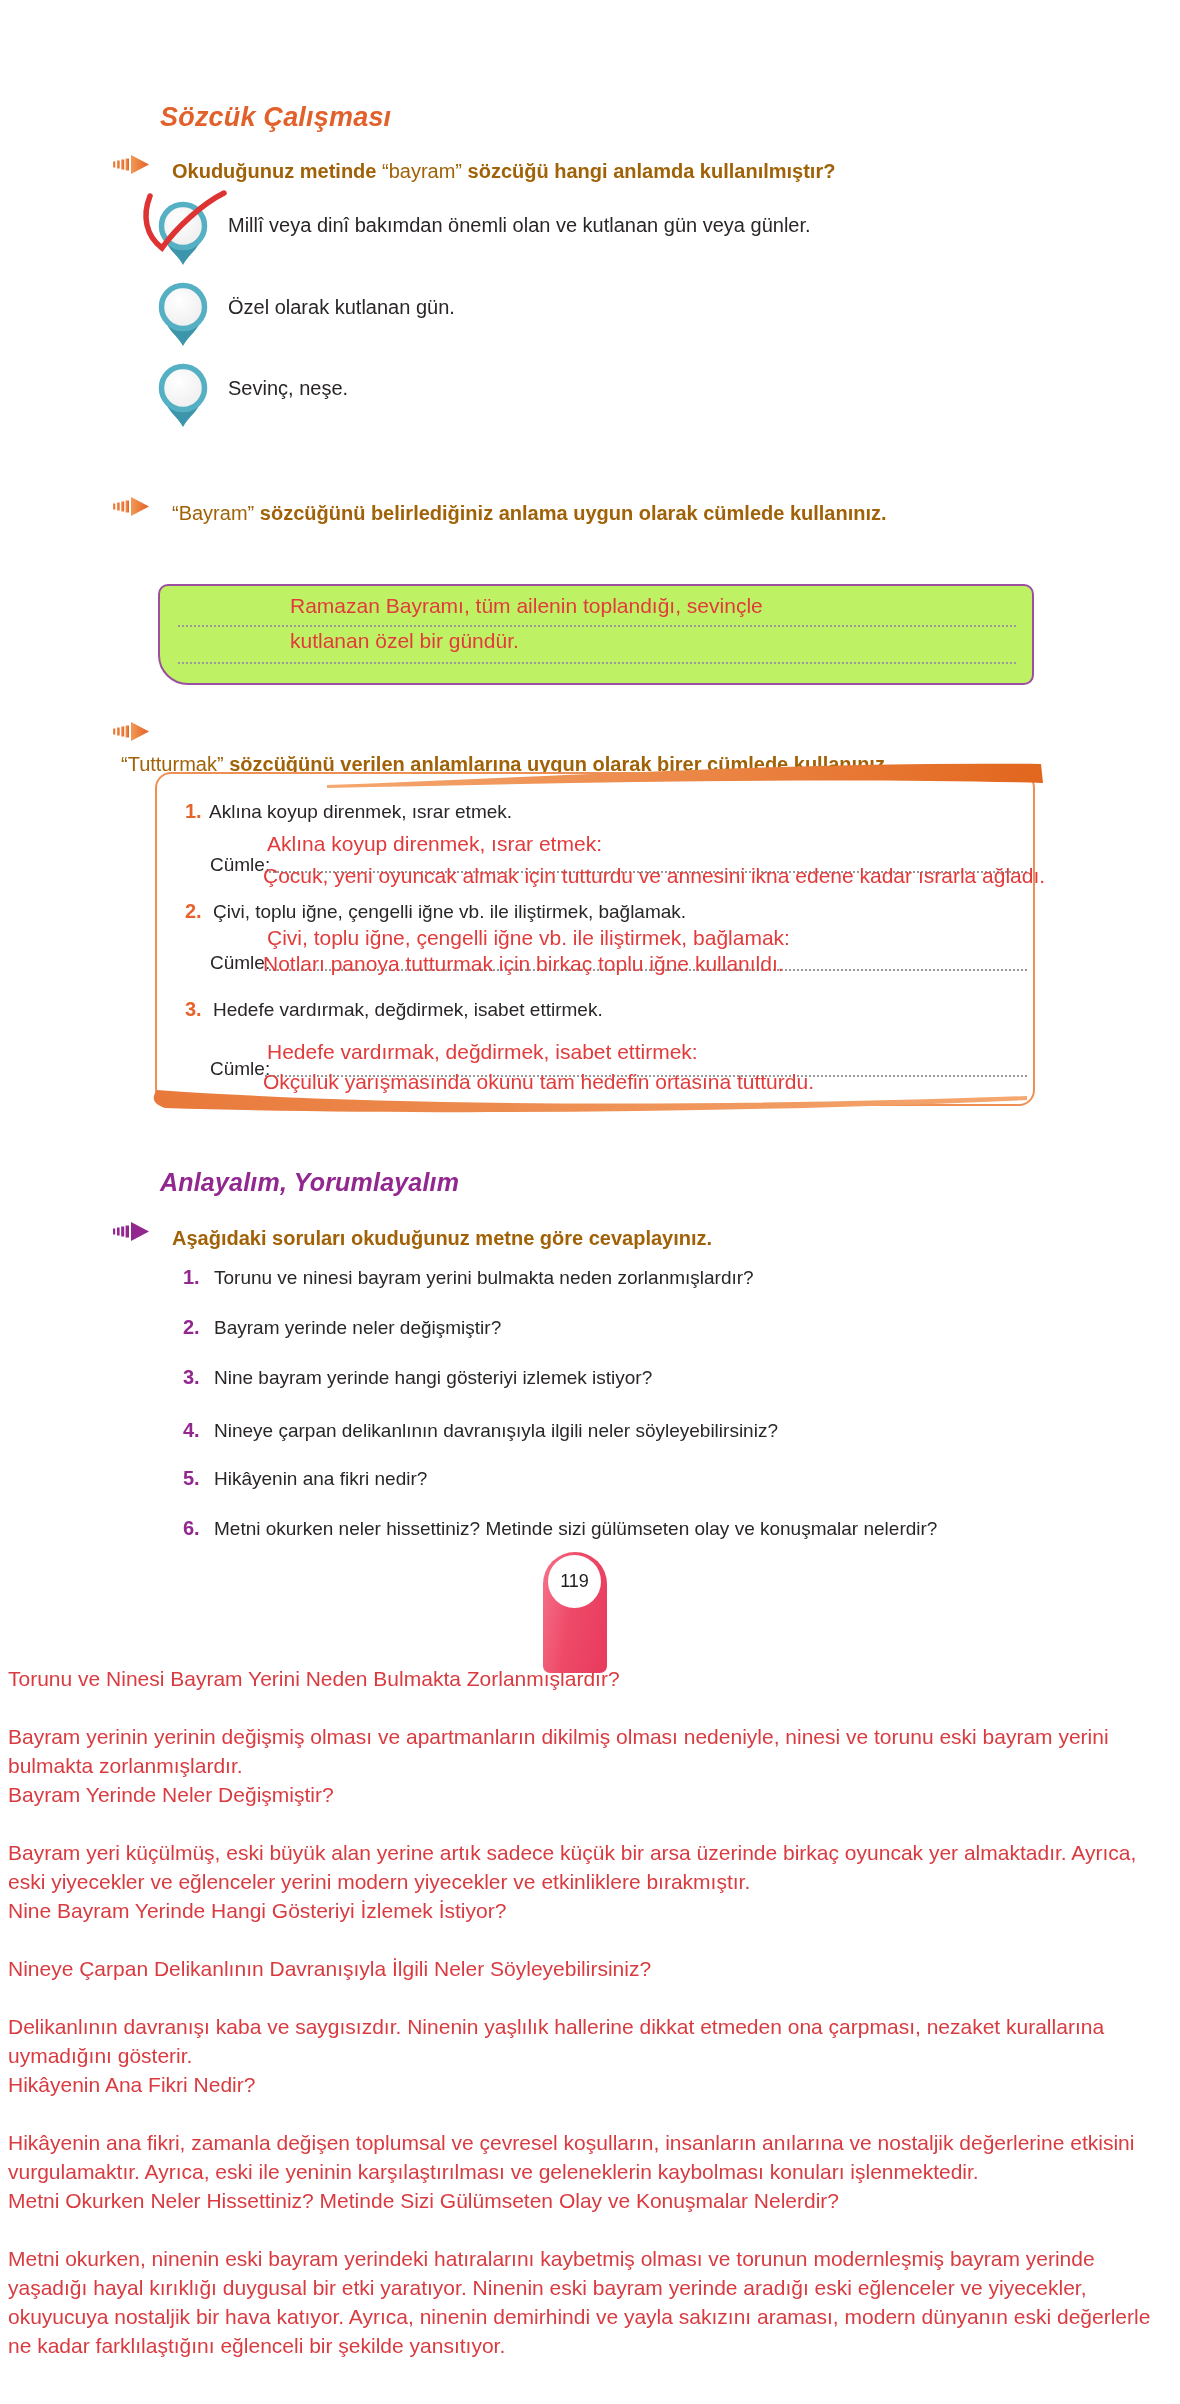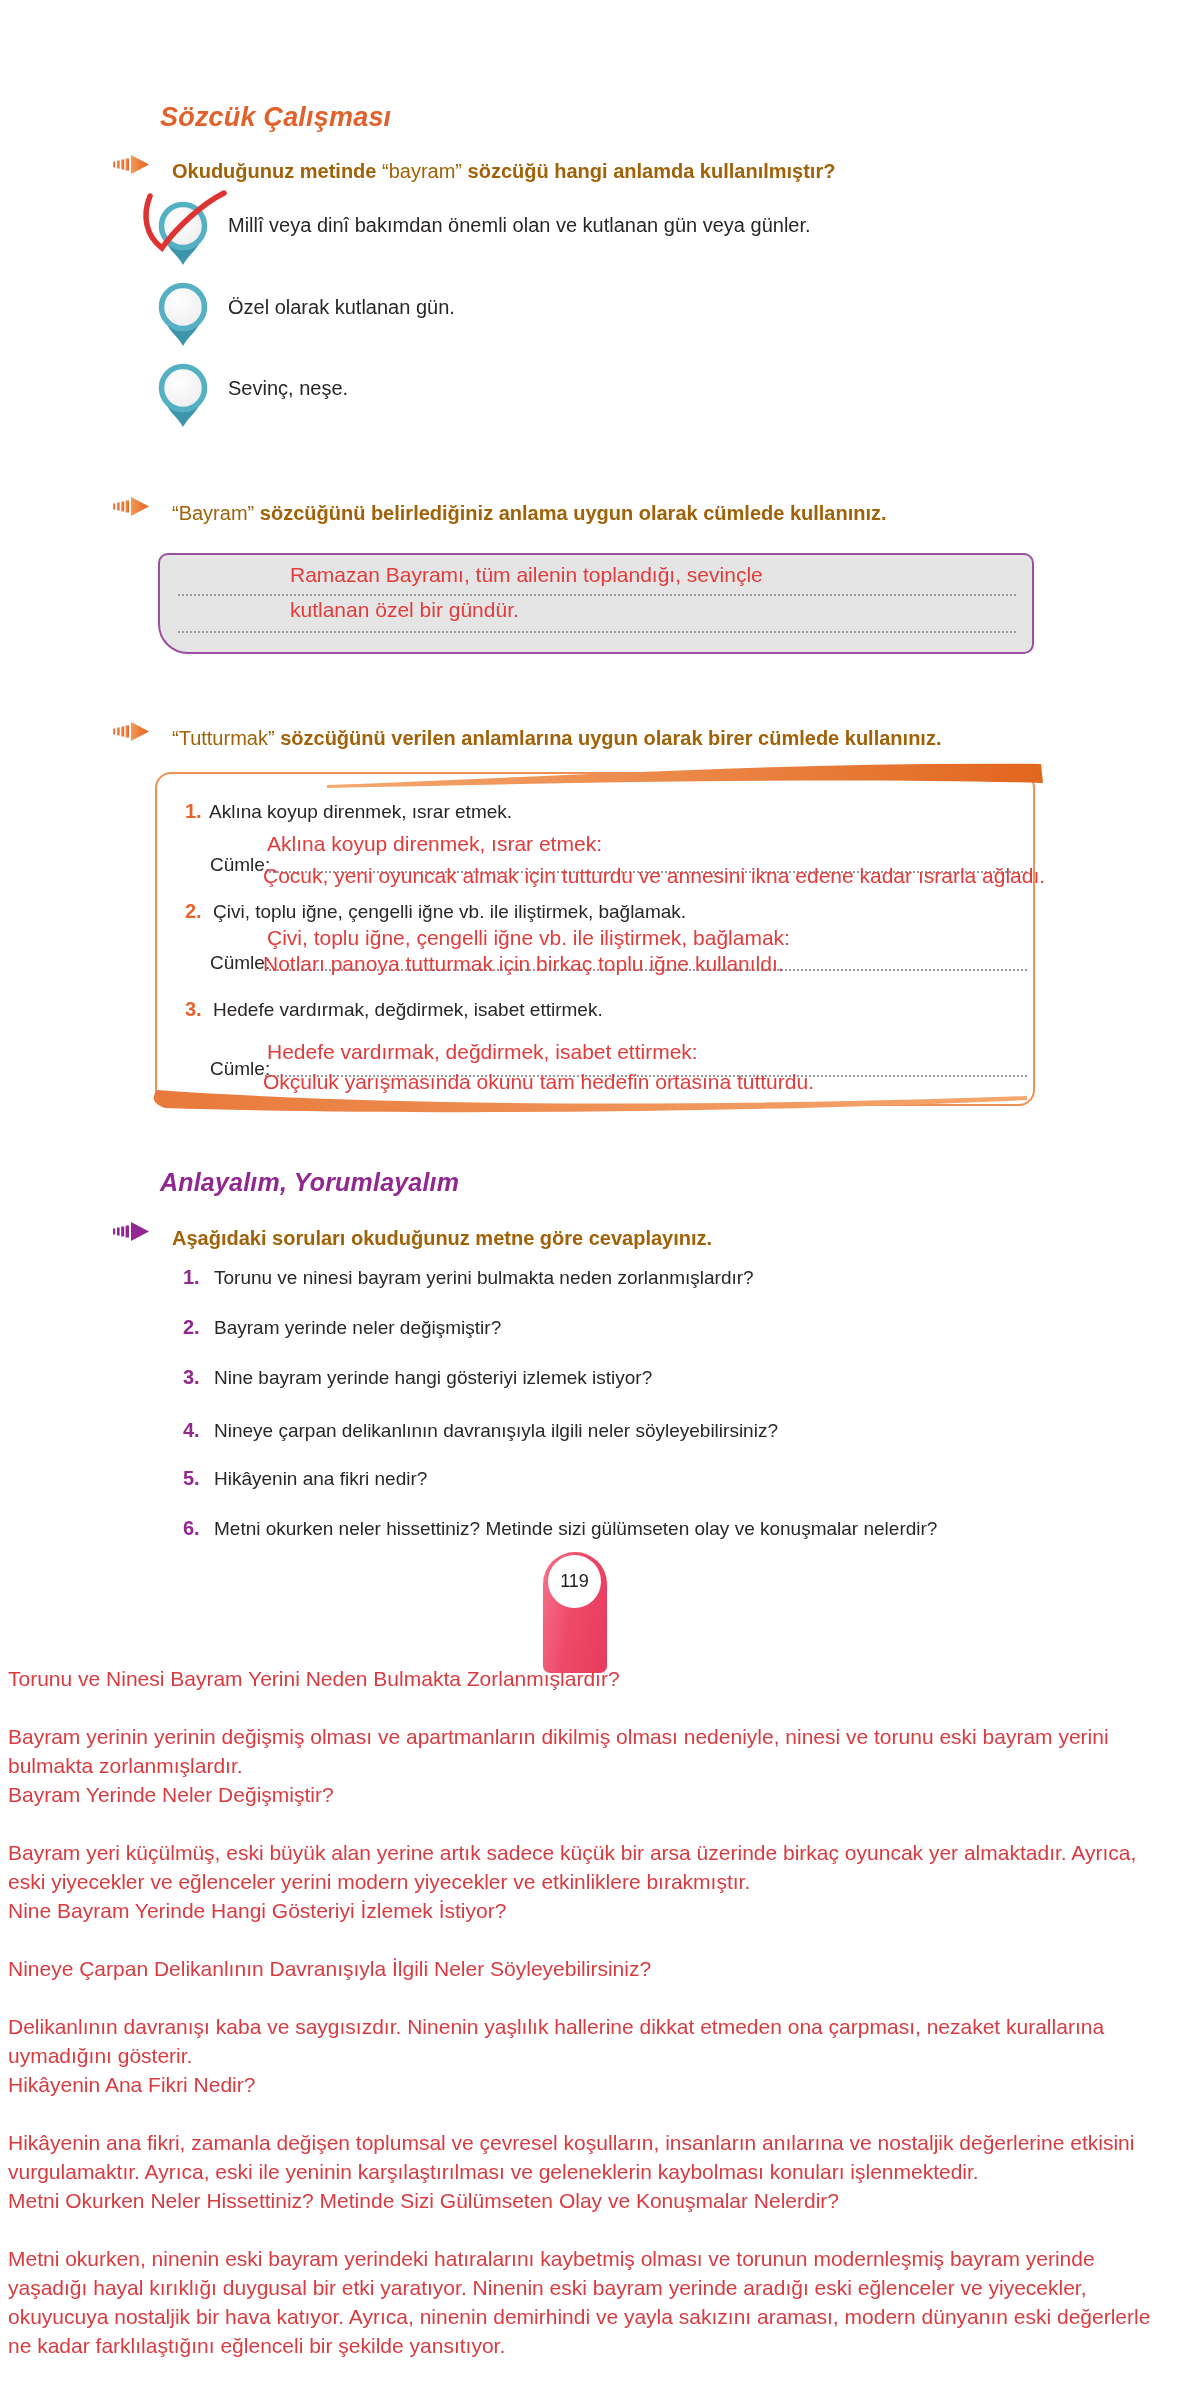--- a/index.html
+++ b/index.html
@@ -19,21 +19,21 @@
   .bullet-row{display:flex;align-items:flex-start;}
   .bullet-row .arrow{flex:0 0 auto;margin-top:3px;margin-right:15px;}
   .bullet-text{font-size:20px;font-weight:bold;color:#a16207;margin:8px;}
   .bullet-text .reg{font-weight:normal;}
 
   
   .opt-label{font-size:20px;color:#2a2627;}
 
   
   .pbox{
-    border:2px solid #9c4fa0;border-radius:10px 10px 10px 30px;background:#e5e5e5;
+    border:2px solid #9c4fa0;border-radius:10px 10px 10px 30px;background:#bef264;margin-top:31px;
   }
   .dotline{border-bottom:2px dotted #9a9a9a;height:0;}
   .red-hand{color:#e23b3b;font-size:21px;}
 
   
   .obox{border:2px solid #ee9055;border-radius:16px;background:#fff;}
   .onum{color:#e8632c;font-weight:bold;font-size:20px;}
   .meaning{font-size:19px;color:#2a2627;}
   .cumle{font-size:19px;color:#2a2627;}
 
@@ -142,21 +142,21 @@
     <p class="bullet-text"><span class="reg">“Bayram”</span> <b>sözcüğünü belirlediğiniz anlama uygun olarak cümlede kullanınız.</b></p>
   </div>
 
   <div class="abs pbox" style="left:158px;top:553px;width:872px;height:97px;">
     <div class="abs dotline" style="left:18px;top:39px;width:838px;"></div>
     <div class="abs dotline" style="left:18px;top:76px;width:838px;"></div>
     <span class="abs red-hand nowrap" style="left:130px;top:8px;">Ramazan Bayramı, tüm ailenin toplandığı, sevinçle</span>
     <span class="abs red-hand nowrap" style="left:130px;top:43px;">kutlanan özel bir gündür.</span>
   </div>
 
-  <div class="abs bullet-row" style="left:113px;top:719px;width:1000px;">
+  <div class="abs bullet-row" style="left:113px;top:719px;width:1000px;flex-direction:column;">
     <span class="arrow">
       <svg width="36" height="19" viewBox="0 0 36 19">
           <g fill="url(#orangeArrowGrad)">
         <rect x="0" y="6.5" width="2.2" height="6"></rect>
             <rect x="4" y="5.5" width="2.6" height="8"></rect>
         <rect x="8.2" y="4.5" width="3" height="10"></rect>
             <rect x="12.6" y="3.5" width="3.4" height="12"></rect>
         <path d="M18 0 L36 9.5 L18 19 Z"></path>
           </g>
         </svg>

